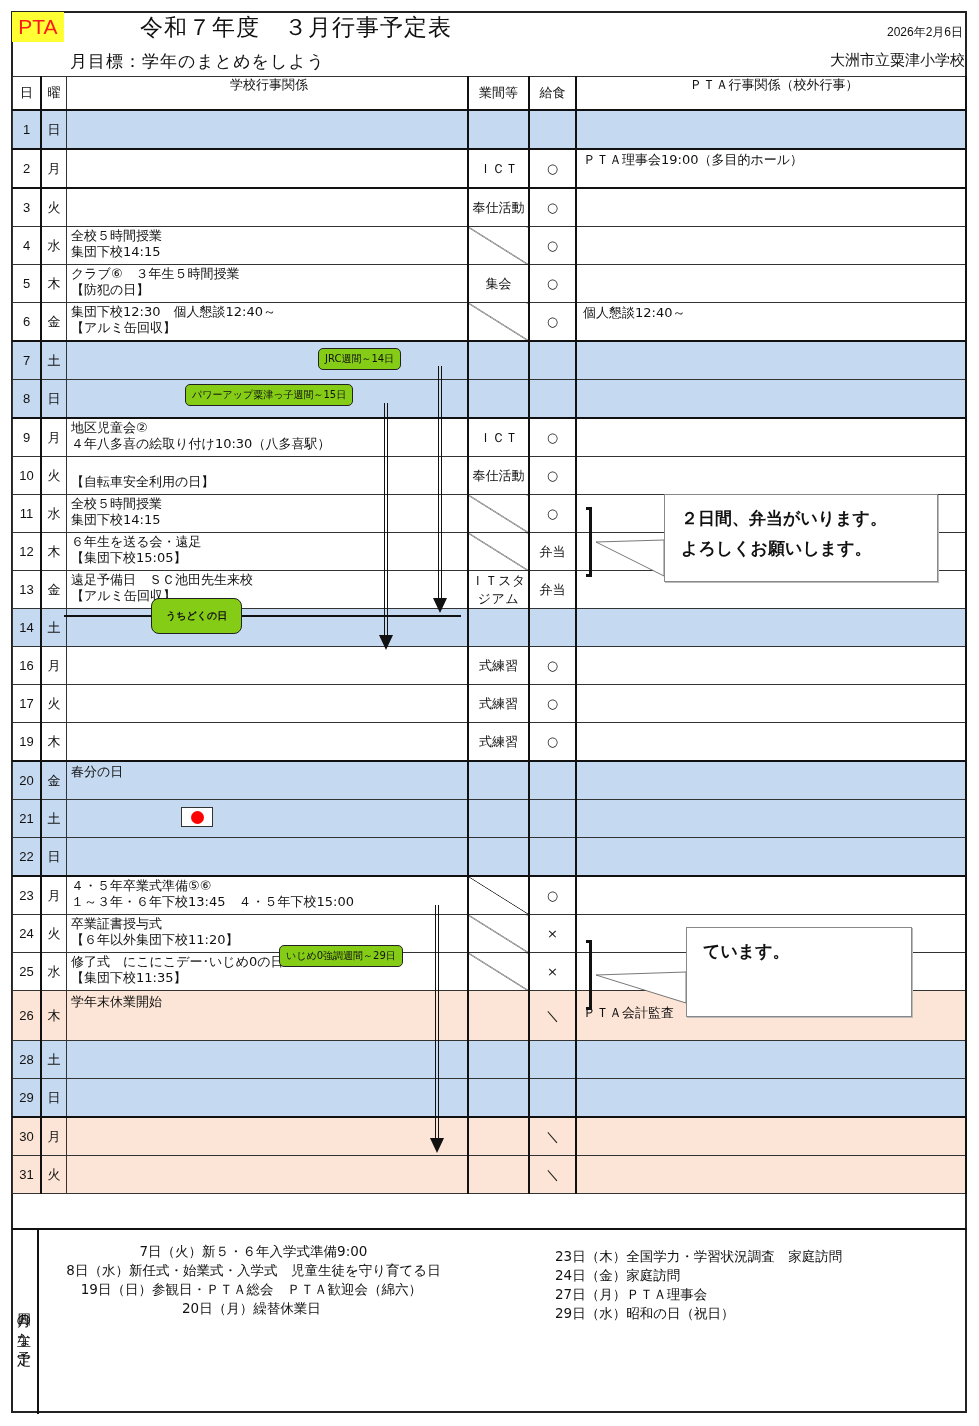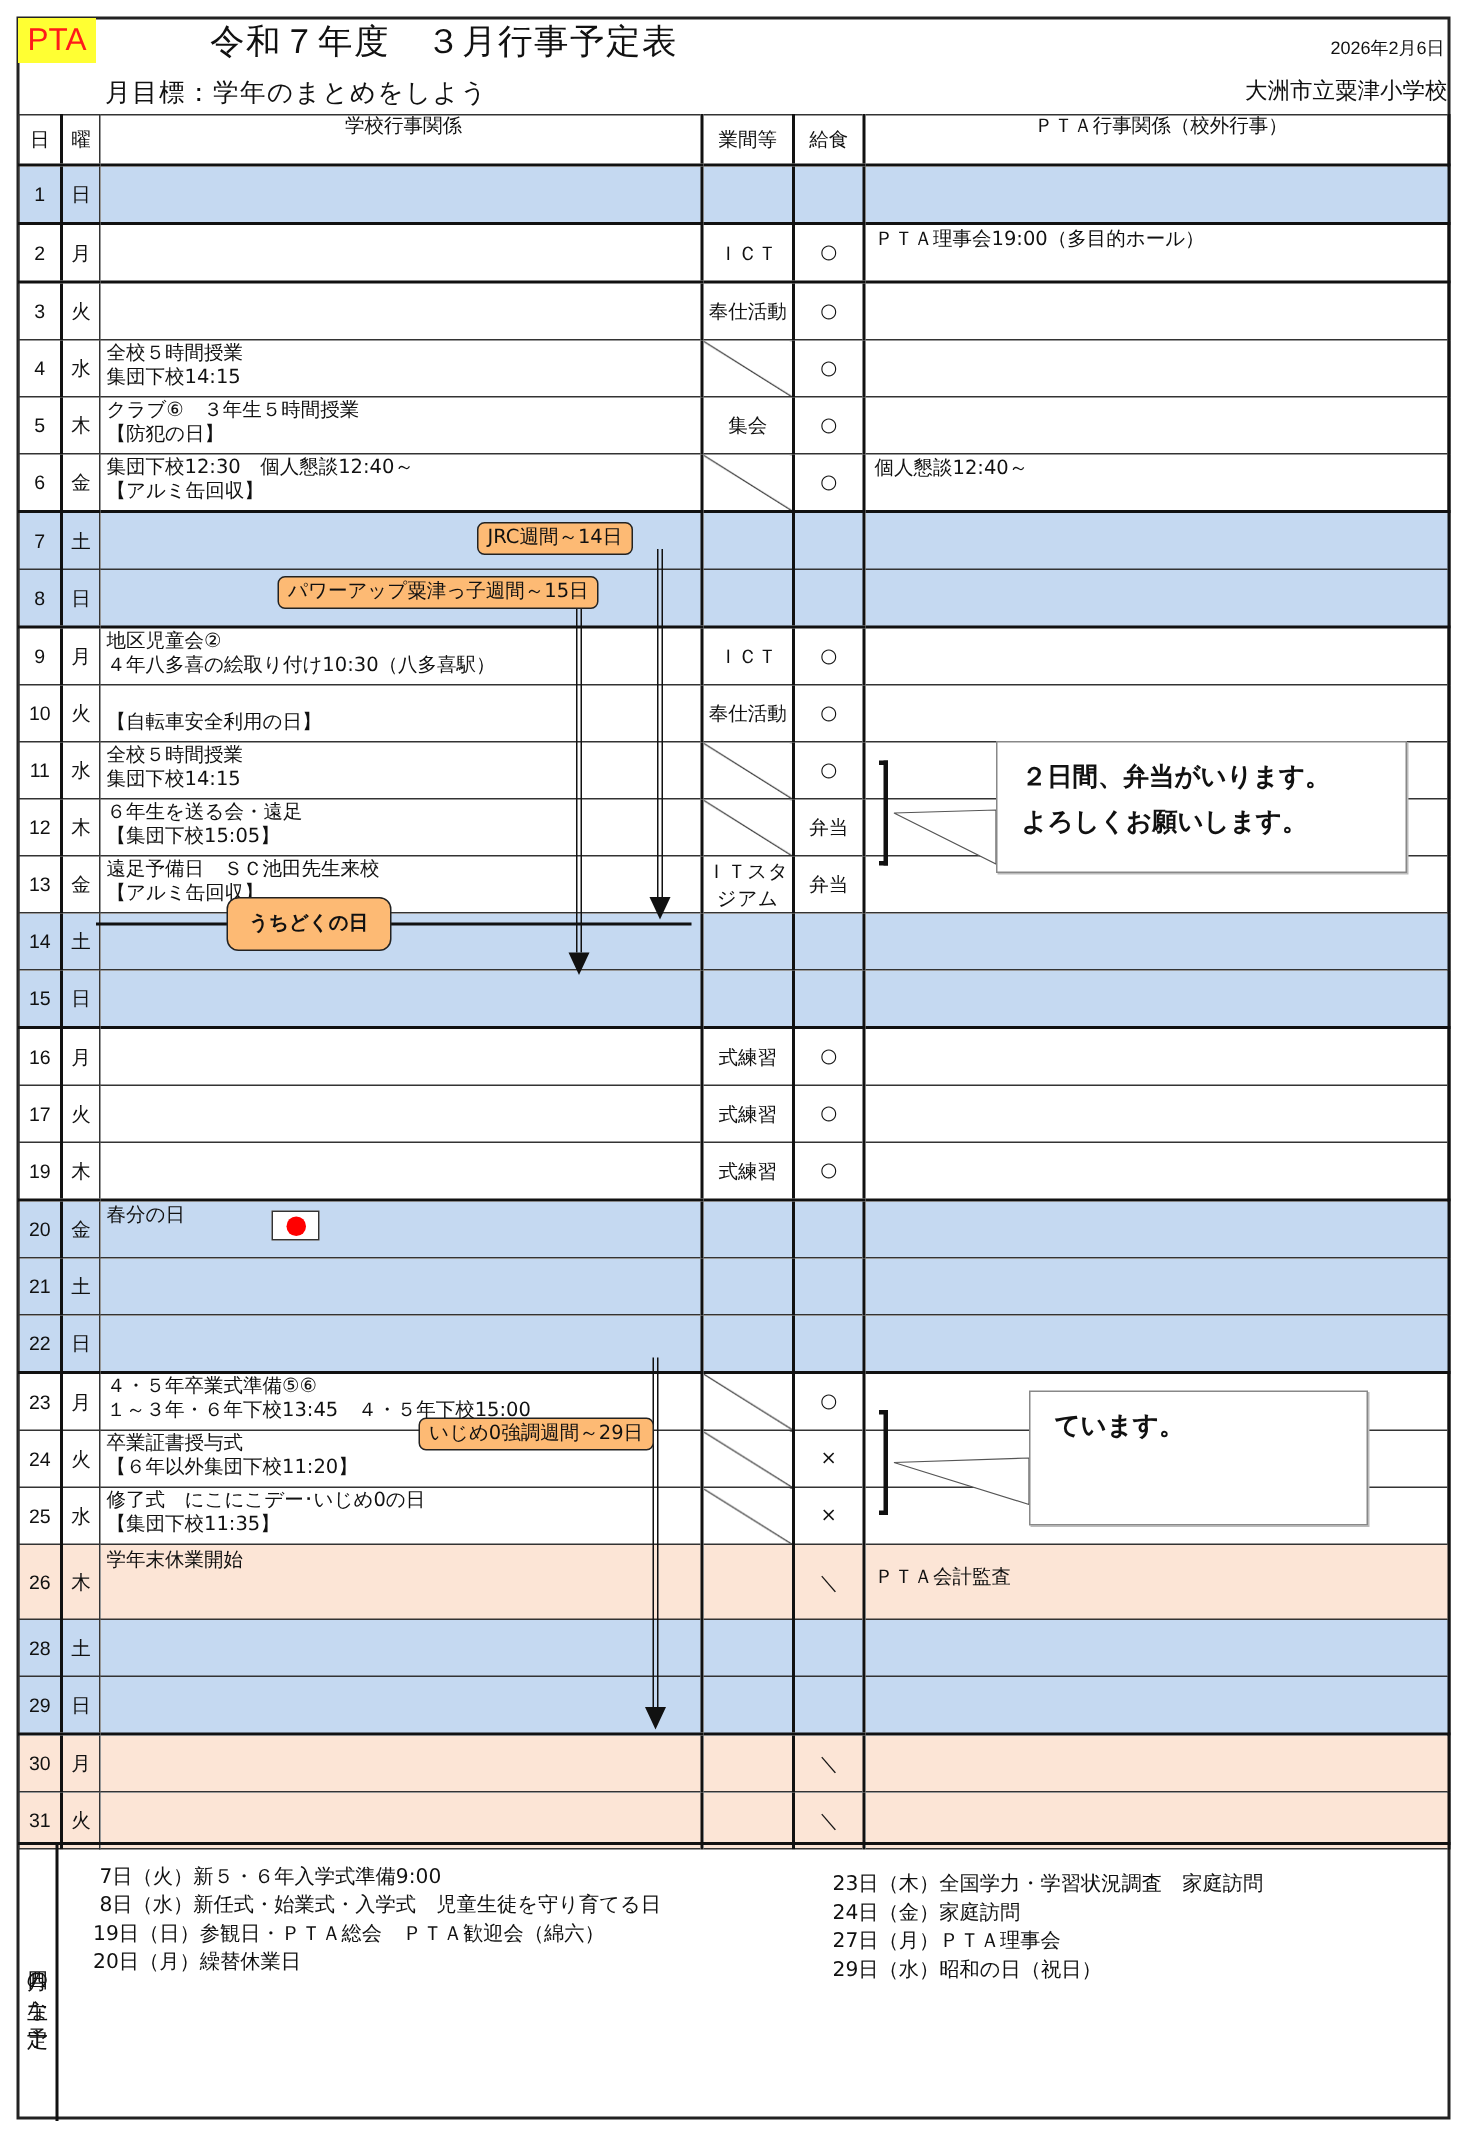--- a/index.html
+++ b/index.html
@@ -27,21 +27,21 @@
   .small{font-size:11px;margin-left:32px;}
   .tiny{font-size:6px;letter-spacing:0.5px;}
   .diag{background-image:linear-gradient(to top right, transparent calc(50% - 0.7px), #222 calc(50%), transparent calc(50% + 0.7px));}
   tr.blue td.diag{background-color:#c5d9f1;}
   tr.peach td.diag{background-color:#fce5d6;}
   .footer{position:absolute;left:12px;top:1228px;width:955px;height:185px;border-top:2px solid #111;}
   .footer-label{position:absolute;left:0;top:0;width:25px;height:184px;border-right:2px solid #111;display:flex;align-items:center;justify-content:center;}
   .footer-label span{writing-mode:vertical-rl;text-orientation:upright;font-size:14px;letter-spacing:1px;}
   .footer-col{position:absolute;font-size:13.5px;line-height:19px;}
   .footer-col div{white-space:pre;}
-  .pill{position:absolute;background:#fdba74;border:1.2px solid #222;border-radius:5px;font-size:13px;padding:0 6px;height:20px;line-height:20px;white-space:nowrap;font-family:"DejaVu Sans",sans-serif;}
+  .pill{position:absolute;background:#84cc16;border:1.2px solid #222;border-radius:5px;font-size:10px;padding:0 6px;height:20px;line-height:20px;white-space:nowrap;font-family:"DejaVu Sans",sans-serif;}
   .pill.bold{font-weight:bold;height:34px;line-height:34px;padding:0 14px;border-radius:8px;}
   .arrow-shaft{position:absolute;width:4px;border-left:1.3px solid #111;border-right:1.3px solid #111;box-sizing:border-box;}
   .arrow-head{position:absolute;width:0;height:0;border-left:7px solid transparent;border-right:7px solid transparent;border-top:15px solid #111;}
   .hline{position:absolute;height:1.5px;background:#111;}
   .callout{position:absolute;background:#fff;border:1px solid #888;box-shadow:1px 1px 0 #bbb;font-weight:bold;font-size:17px;line-height:30px;padding:8px 16px;box-sizing:border-box;}
   .bracket{position:absolute;border:3px solid #111;border-left:none;width:6px;box-sizing:border-box;}
   .flag{position:absolute;width:32px;height:20px;border:1px solid #333;background:#fff;box-sizing:border-box;}
   .flag i{position:absolute;left:9px;top:3px;width:13px;height:13px;border-radius:50%;background:#ff0000;}
   svg.leaders{position:absolute;left:0;top:0;pointer-events:none;}
 </style>
@@ -243,33 +243,20 @@
         <td class="c-sch">
           <div class="sch-lines" style="padding-top:3px">
             <div style="min-height:16px"></div>
             <div></div>
           </div>
         </td>
         <td class="c-gk"></td>
         <td class="c-kyu"></td>
         <td class="c-pta" style="padding-top:2px"></td>
       </tr>
-      <tr class="r blue thick">
-        <td class="c-day">15</td>
-        <td class="c-wd">日</td>
-        <td class="c-sch">
-          <div class="sch-lines" style="padding-top:3px">
-            <div style="min-height:16px"></div>
-            <div></div>
-          </div>
-        </td>
-        <td class="c-gk"></td>
-        <td class="c-kyu"></td>
-        <td class="c-pta" style="padding-top:2px"></td>
-      </tr>
       <tr class="r white">
         <td class="c-day">16</td>
         <td class="c-wd">月</td>
         <td class="c-sch">
           <div class="sch-lines" style="padding-top:3px">
             <div style="min-height:16px"></div>
             <div></div>
           </div>
         </td>
         <td class="c-gk">式練習</td>
@@ -480,21 +467,21 @@
   <div>よろしくお願いします。</div>
 </div>
 <div class="callout" style="left:686px;top:927px;width:226px;height:90px;">
   <div>ています。</div>
 </div>
 
 <div class="footer">
   <div class="footer-label">
       <span>四月の主な予定</span>
     </div>
-  <div class="footer-col" style="left:50px;top:12px;">
+  <div class="footer-col" style="left:50px;top:12px;text-align:center;">
     <div> 7日（火）新５・６年入学式準備9:00</div>
     <div> 8日（水）新任式・始業式・入学式　児童生徒を守り育てる日</div>
     <div>19日（日）参観日・ＰＴＡ総会　ＰＴＡ歓迎会（綿六）</div>
     <div>20日（月）繰替休業日</div>
   </div>
   <div class="footer-col" style="left:543px;top:17px;">
     <div>23日（木）全国学力・学習状況調査　家庭訪問</div>
     <div>24日（金）家庭訪問</div>
     <div>27日（月）ＰＴＡ理事会</div>
     <div>29日（水）昭和の日（祝日）</div>

